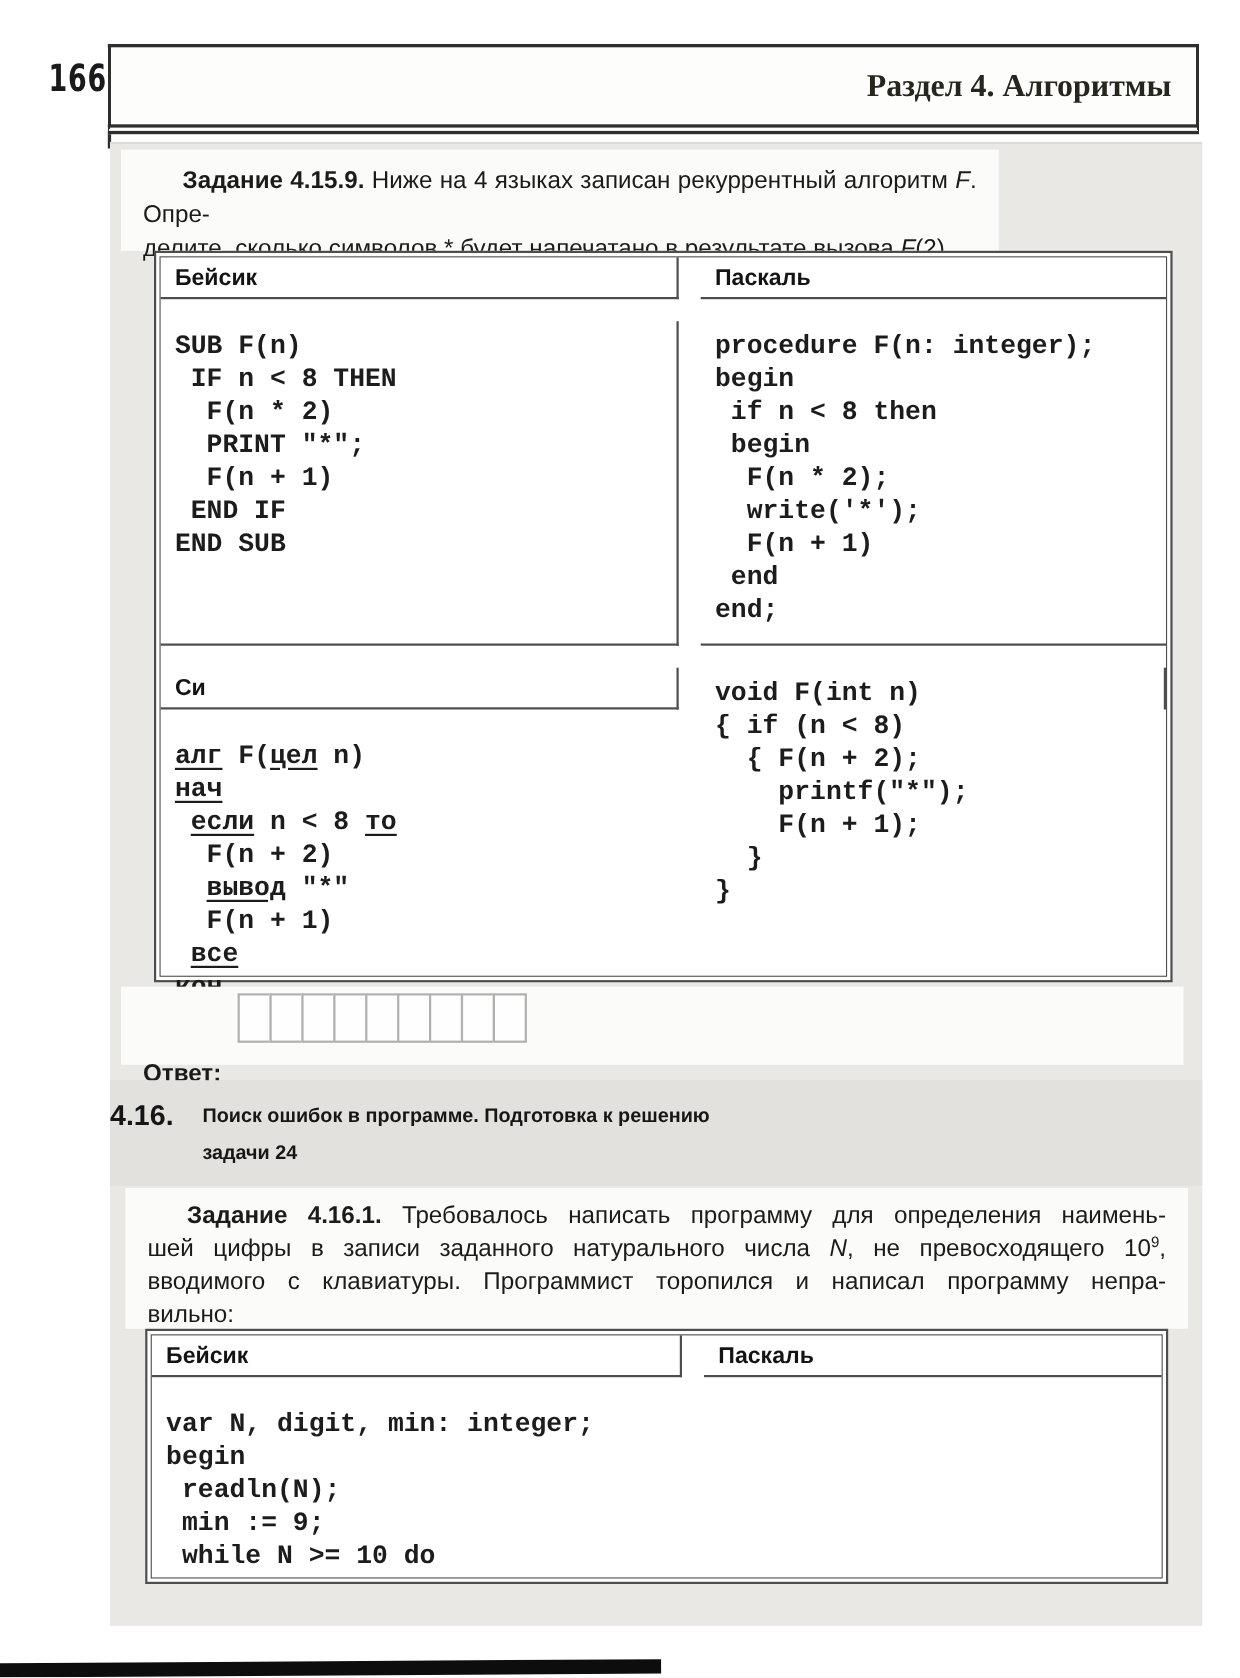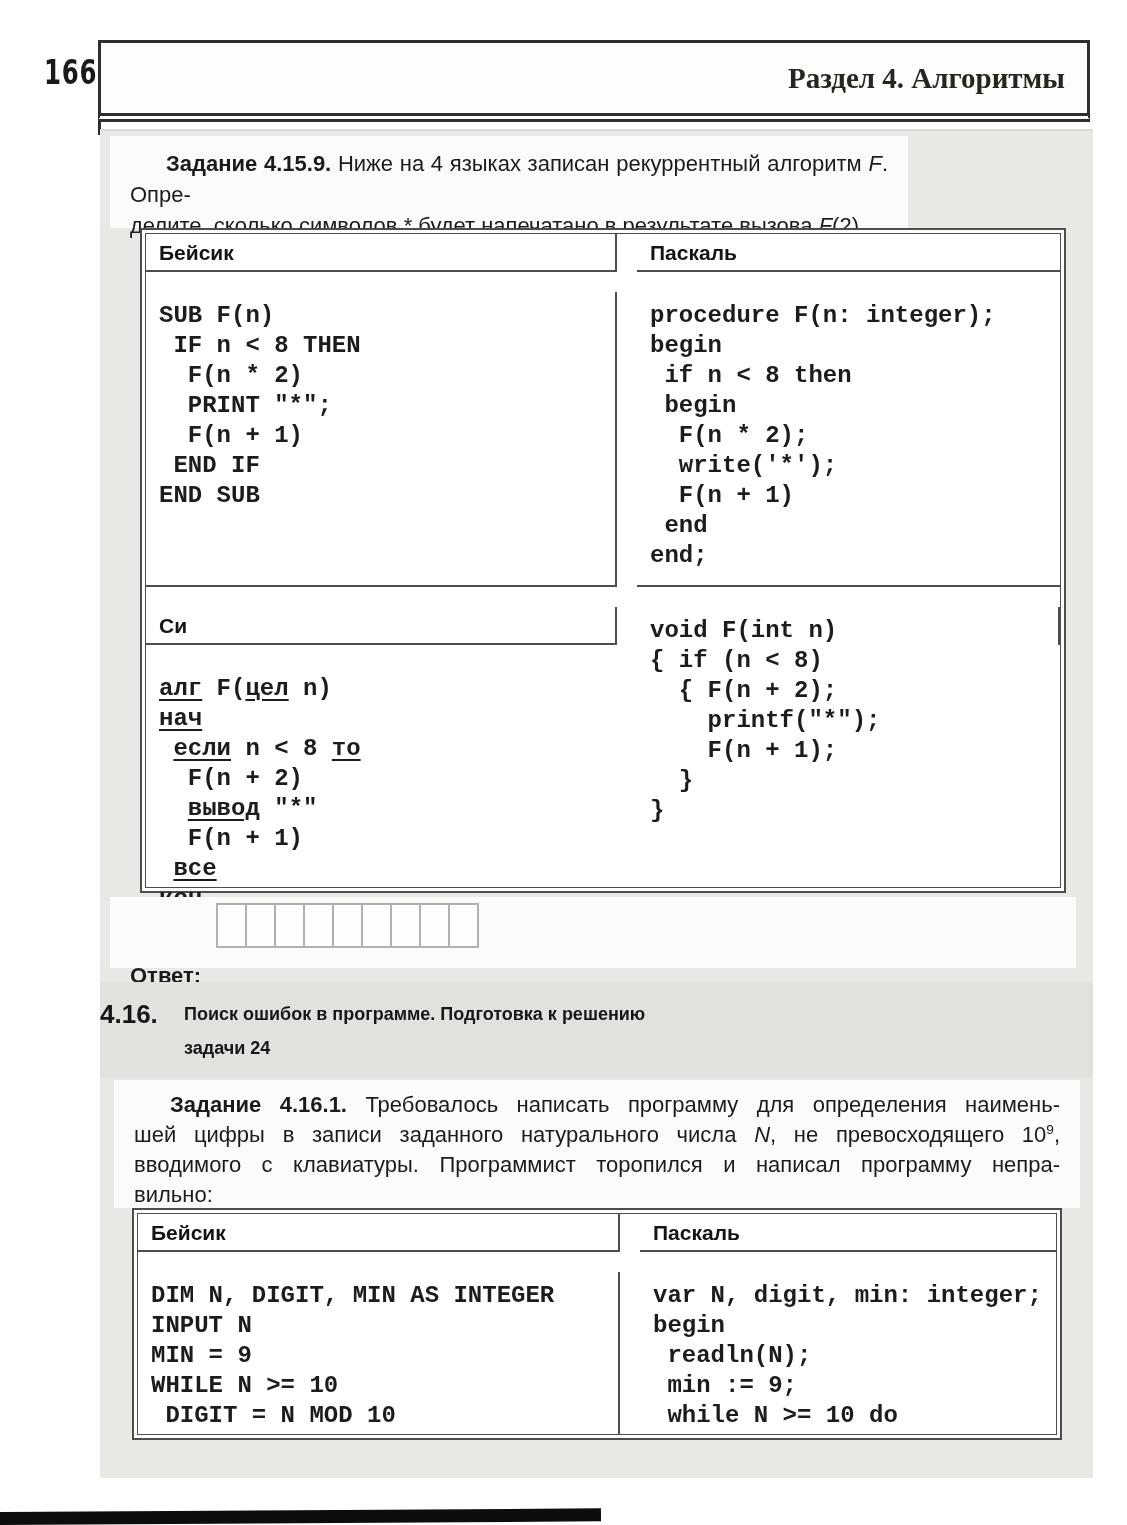--- a/index.html
+++ b/index.html
@@ -176,27 +176,20 @@
     <div class="jl ti"><span class="blb">Задание 4.16.1.</span><span> Требовалось написать программу для определения наимень-</span></div>
     <div class="jl"><span>шей цифры в записи заданного натурального числа </span><span class="it">N</span><span>, не превосходящего 10</span><sup>9</sup><span>,</span></div>
     <div class="jl">вводимого с клавиатуры. Программист торопился и написал программу непра-</div>
     <div>вильно:</div>
   </div>
 
   <div class="abs dbl tbl2">
     <div class="dbl-inner">
       <div class="hcell colL">Бейсик</div>
       <div class="hcell">Паскаль</div>
-      <div class="ccell colL rowlast">
-          <pre class="code">DIM N, DIGIT, MIN AS INTEGER
-INPUT N
-MIN = 9
-WHILE N &gt;= 10
- DIGIT = N MOD 10</pre>
-        </div>
       <div class="ccell rowlast">
           <pre class="code">var N, digit, min: integer;
 begin
  readln(N);
  min := 9;
  while N &gt;= 10 do</pre>
         </div>
     </div>
   </div>
 

